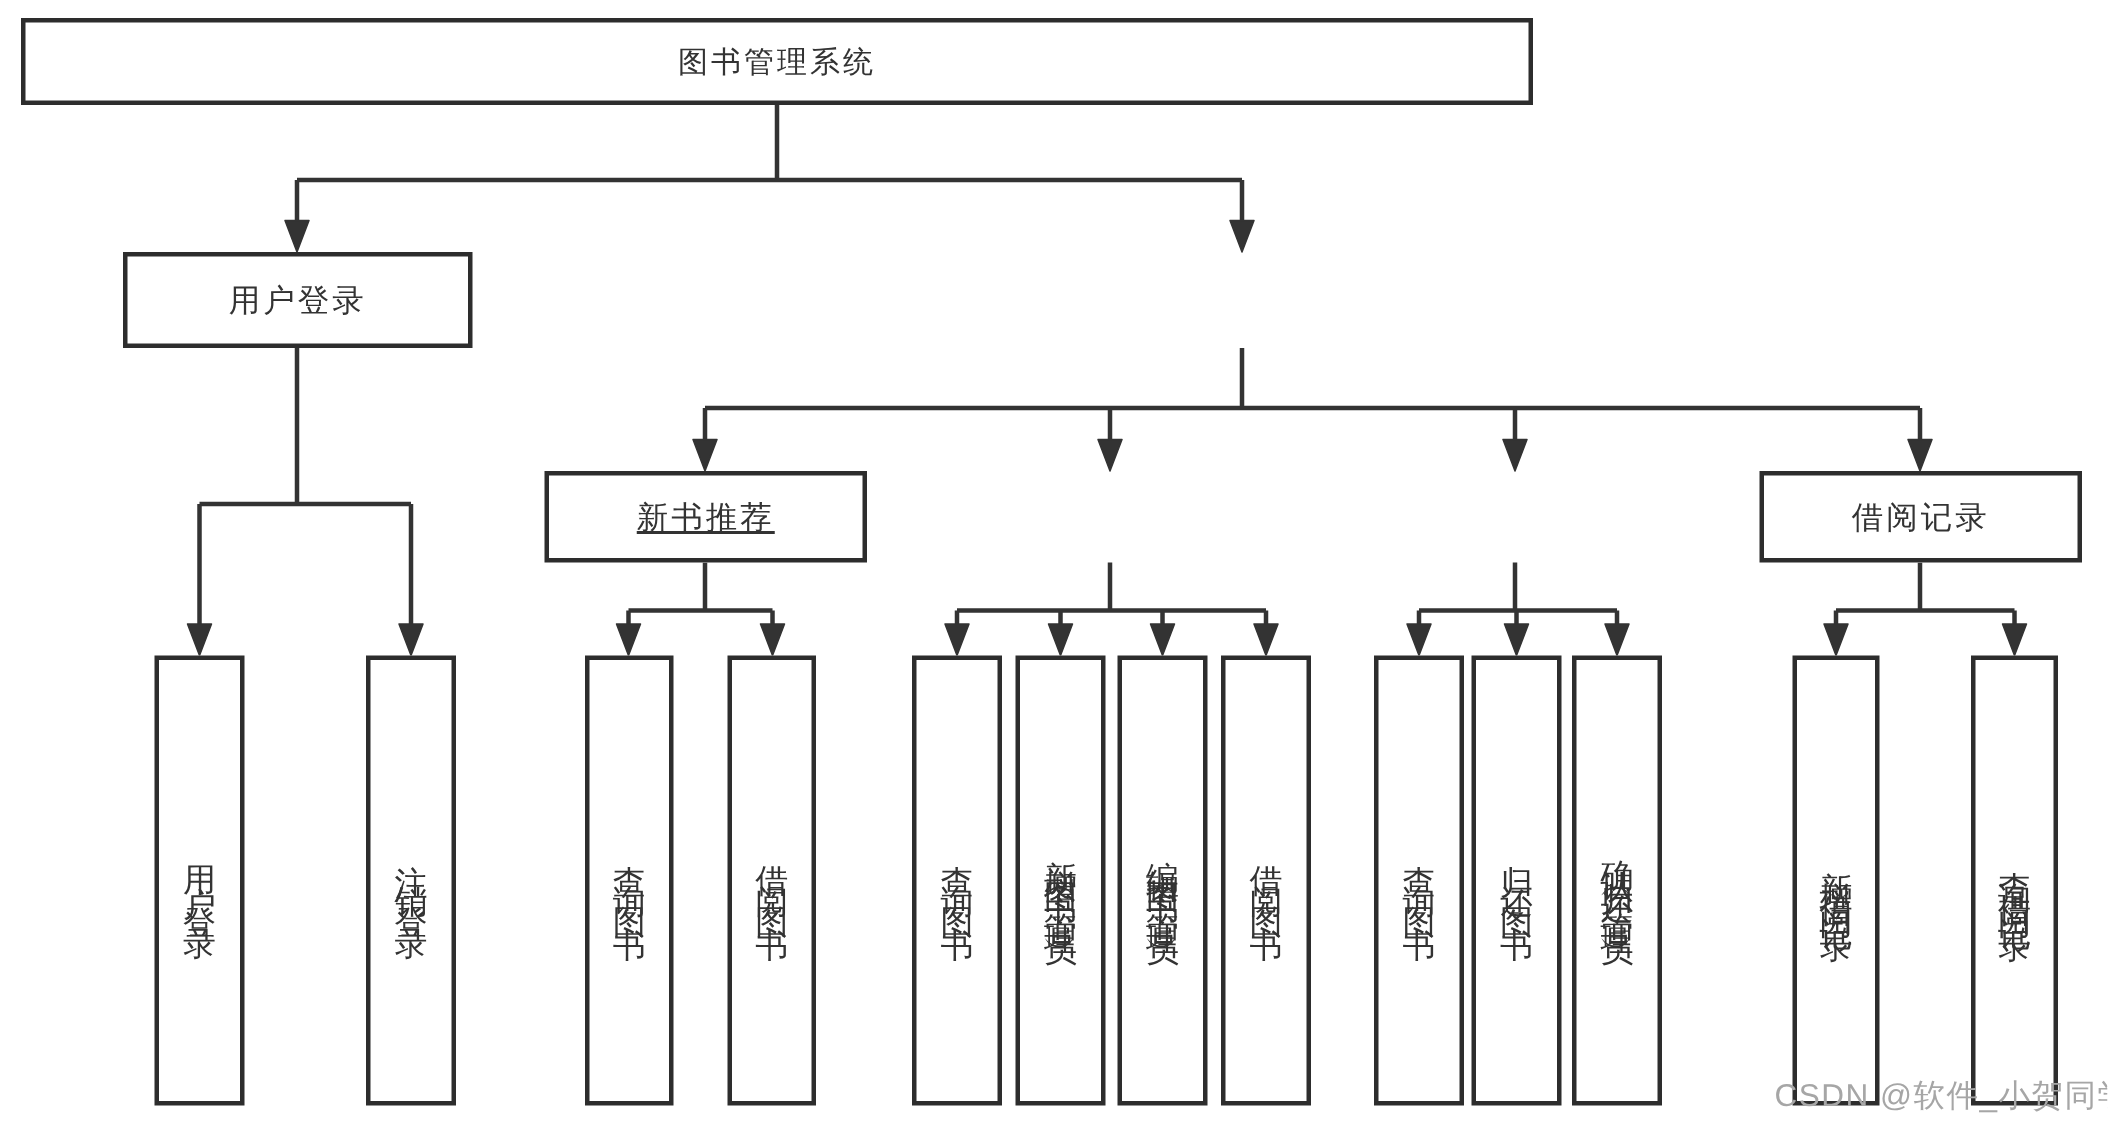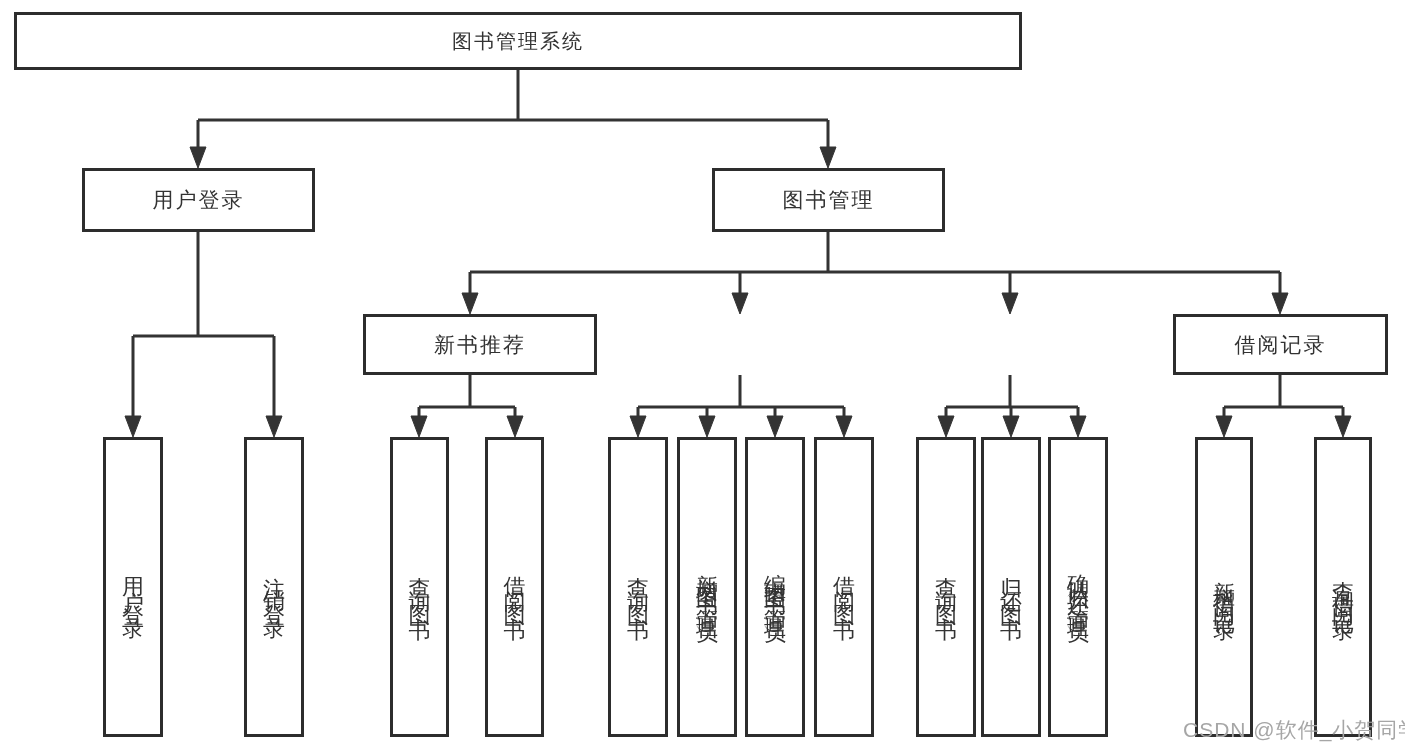--- a/index.html
+++ b/index.html
@@ -20,21 +20,21 @@
   }
   .hbox { font-size:21px; letter-spacing:2px; white-space:nowrap; }
   .vbox { top:437px; height:300px; width:60px; }
   .vtext { writing-mode:vertical-rl; text-orientation:mixed; font-size:22px; letter-spacing:14px; line-height:1; }
   .sp9 .vtext { letter-spacing:7px; }
   .sp6 .vtext { letter-spacing:8px; }
 
   #n-root   { left:14px;  top:12px;  width:1008px; height:58px; font-size:20px; }
   #n-login  { left:82px;  top:168px; width:233px;  height:64px; }
   #n-mgmt   { left:712px; top:168px; width:233px;  height:64px; }
-  #n-rec    { left:363px; top:314px; width:234px;  height:61px; }
+  #n-rec    { left:363px; top:314px; width:215px;  height:61px;text-decoration:underline; }
   #n-borrow { left:633px; top:314px; width:215px;  height:61px; }
   #n-current{ left:903px; top:314px; width:215px;  height:61px; }
   #n-record { left:1173px;top:314px; width:215px;  height:61px; }
 
   #v1 { left:103px; } #v2 { left:244px; }
   #v3 { left:390px; width:59px; } #v4 { left:485px; width:59px; }
   #v5 { left:608px; } #v6 { left:677px; } #v7 { left:745px; } #v8 { left:814px; }
   #v9 { left:916px; } #v10{ left:981px; } #v11{ left:1048px; }
   #v12{ left:1195px; width:58px; } #v13{ left:1314px; width:58px; }
 
@@ -96,21 +96,20 @@
     <g>
       <path d="M1280 375 V407 M1224 407 H1343 M1224 407 V425 M1343 407 V425"></path>
       <polygon points="1224,437 1216,416 1232,416"></polygon>
       <polygon points="1343,437 1335,416 1351,416"></polygon>
     </g>
   </svg>
 
   <div class="node hbox" id="n-root">图书管理系统</div>
 
   <div class="node hbox" id="n-login">用户登录</div>
-  <div class="node hbox" id="n-mgmt">图书管理</div>
 
   <div class="node hbox" id="n-rec">新书推荐</div>
   <div class="node hbox" id="n-record">借阅记录</div>
 
   <div class="node vbox" id="v1">
     <span class="vtext">用户登录</span>
   </div>
   <div class="node vbox" id="v2">
     <span class="vtext">注销登录</span>
   </div>

